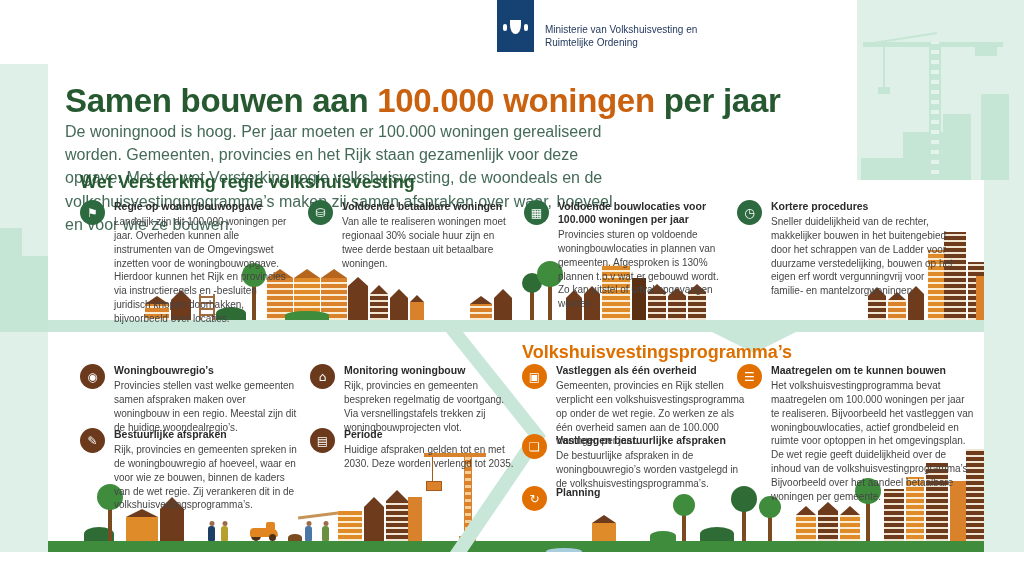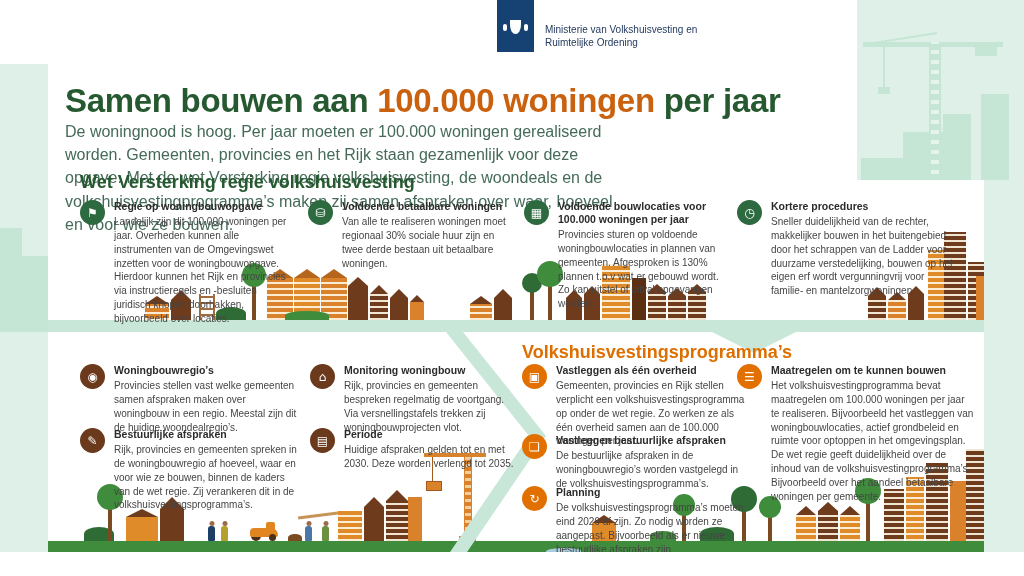--- a/index.html
+++ b/index.html
@@ -195,21 +195,20 @@
     <span class="badge bg-orange">❏</span>
     <div>
         <div class="ititle">Vastleggen bestuurlijke afspraken</div>
          <div class="ibody">De bestuurlijke afspraken in de woningbouwregio’s worden vastgelegd in de volkshuisvestingsprogramma’s.</div>
       </div>
   </div>
   <div class="item" style="left:522px;top:486px;width:225px;">
     <span class="badge bg-orange">↻</span>
     <div>
         <div class="ititle">Planning</div>
-         <div class="ibody">De volkshuisvestingsprogramma’s moeten eind 2026 af zijn. Zo nodig worden ze aangepast. Bijvoorbeeld als er nieuwe bestuurlijke afspraken zijn.</div>
       </div>
   </div>
   <div class="item" style="left:737px;top:364px;width:238px;">
     <span class="badge bg-orange">☰</span>
     <div>
         <div class="ititle">Maatregelen om te kunnen bouwen</div>
          <div class="ibody">Het volkshuisvestingprogramma bevat maatregelen om 100.000 woningen per jaar te realiseren. Bijvoorbeeld het vastleggen van woningbouwlocaties, actief grondbeleid en ruimte voor optoppen in het omgevingsplan. De wet regie geeft duidelijkheid over de inhoud van de volkshuisvestingprogramma’s. Bijvoorbeeld over het aandeel betaalbare woningen per gemeente.</div>
       </div>
   </div>
 

